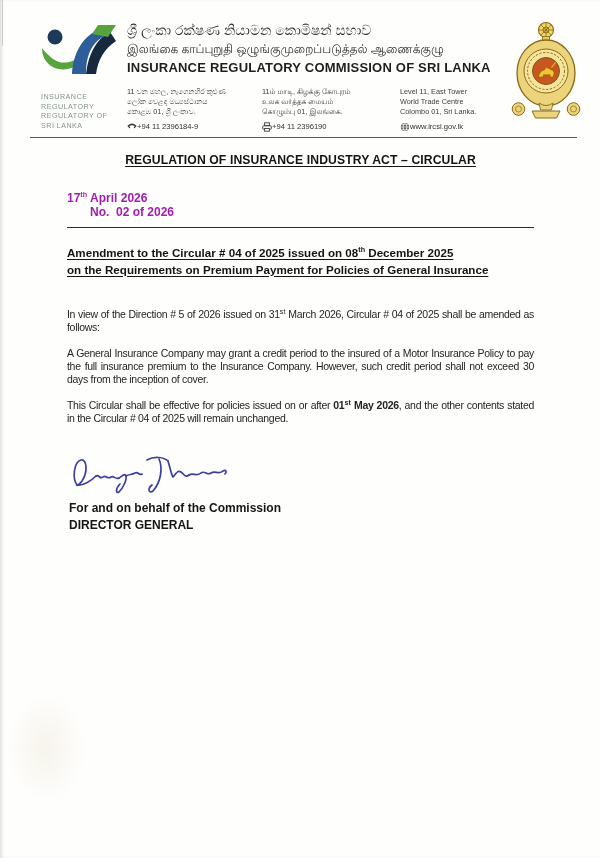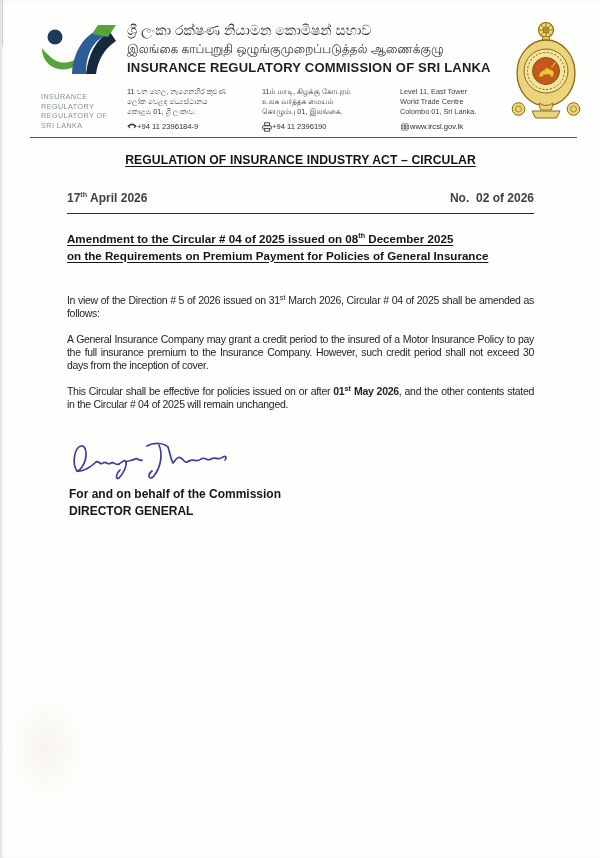--- a/index.html
+++ b/index.html
@@ -38,21 +38,21 @@
   .emblem { position: absolute; left: 506px; top: 19px; }
 
   .header-rule { position: absolute; left: 30px; right: 23px; top: 137px; border-top: 1.8px solid #565656; }
 
   
   .content { position: absolute; left: 67px; right: 66px; top: 153px; }
   .doc-title { text-align: center; font-weight: bold; font-size: 12.2px; color: #141414;
                text-decoration: underline; text-underline-offset: 2px; letter-spacing: .1px;
                margin-bottom: 24px; }
   .date-row { display: flex; justify-content: space-between; align-items: baseline;
-              font-weight: bold; font-size: 12px; color: #404040; margin-bottom: 8px; }
+              font-weight: bold; font-size: 12px; color: #a21caf; margin-bottom: 8px; flex-direction: column; }
   .doc-number { white-space: pre; padding-left: 23px; }
   .date-rule { border: none; border-top: 1.4px solid #2b2b2b; margin: 0 0 17px 0; }
   .subject { text-align: left; font-weight: bold; font-size: 11.6px; line-height: 16.5px;
              color: #141414; margin-bottom: 30px; }
   .subject .u { text-decoration: underline; text-underline-offset: 2px; }
   p.body { font-size: 10.5px; line-height: 13px; letter-spacing: -0.3px;
            text-align: justify; color: #242424; margin-bottom: 13px; }
   sup.ord { font-size: 7.2px; vertical-align: super; line-height: 0; letter-spacing: 0; }
   .b { font-weight: bold; margin-top: 28px; }
 

